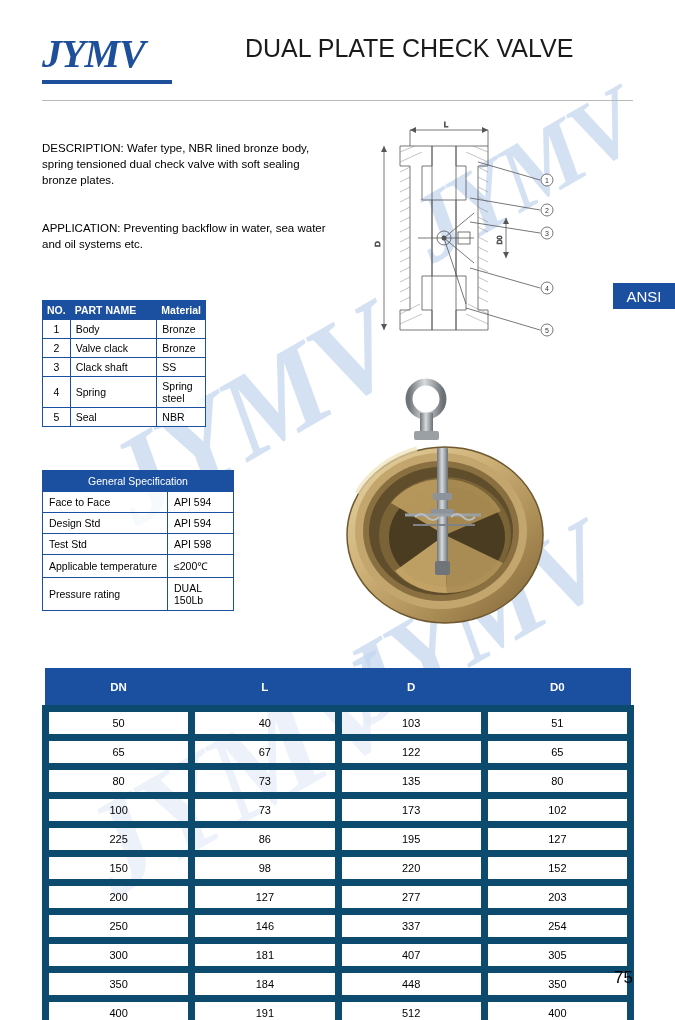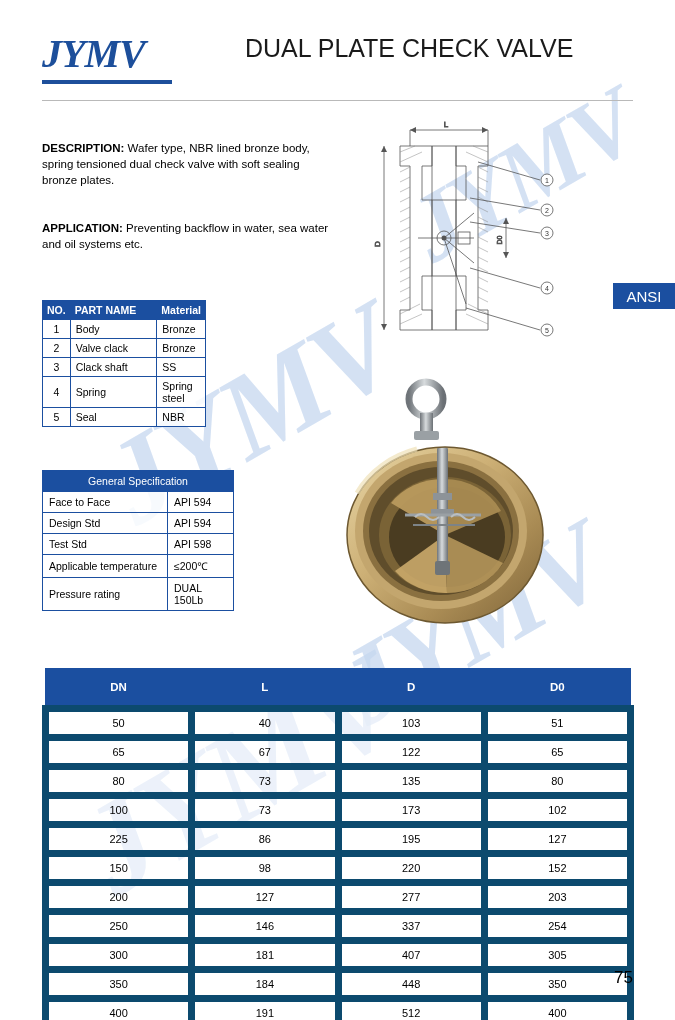--- a/index.html
+++ b/index.html
@@ -71,21 +71,21 @@
   }
 
   
   .textblock {
     position: absolute;
     font-size: 11.5px;
     line-height: 16px;
     width: 290px;
     z-index: 3;
   }
-  .textblock b { font-weight: bold; margin-top: 24px; }
+  .textblock b { font-weight: normal; margin-top: 24px; }
   .desc { left: 42px; top: 140px; }
   .appl { left: 42px; top: 220px; }
 
   
   .ansi-tag {
     position: absolute;
     right: 0; top: 283px;
     width: 62px; height: 26px;
     background: #1b4fa0;
     color: #fff;

